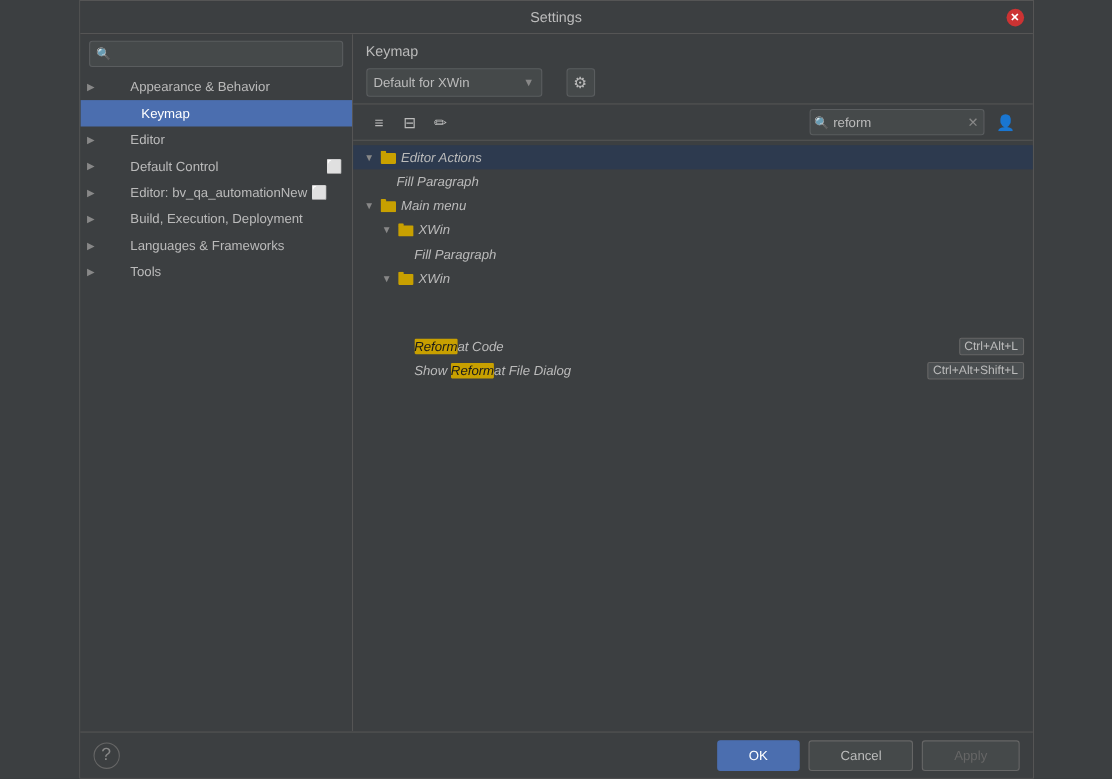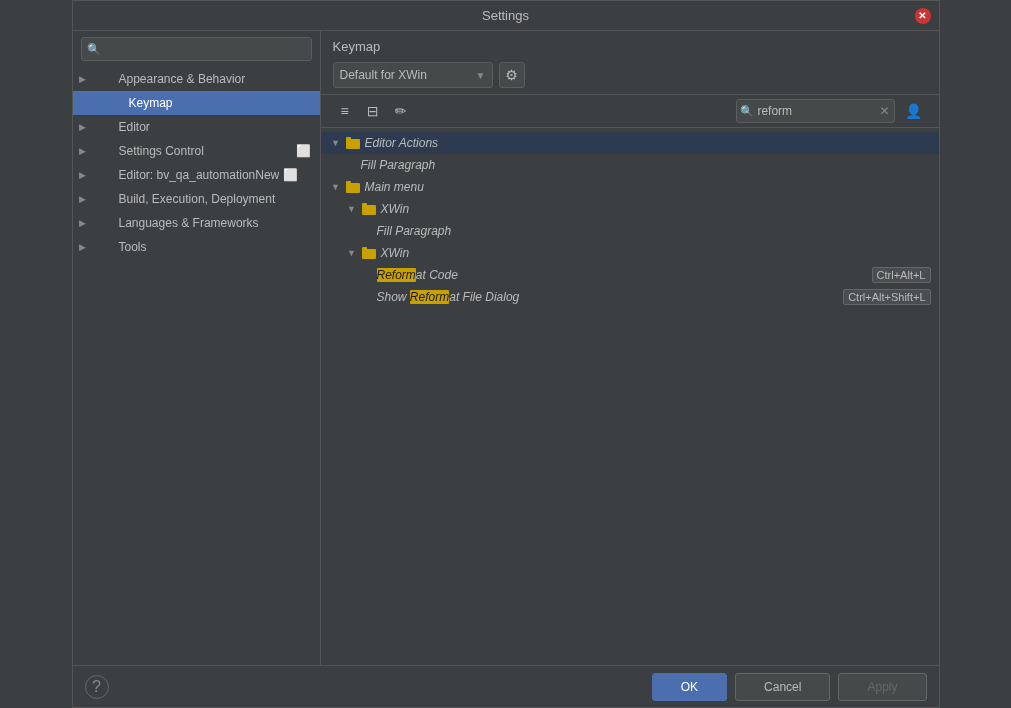--- a/index.html
+++ b/index.html
@@ -125,21 +125,21 @@
       border-bottom: 1px solid #555;
       flex-shrink: 0;
     }
     .keymap-title {
       color: #bbb;
       font-size: 13px;
       margin-bottom: 8px;
     }
     .keymap-controls {
       display: flex;
-      gap: 6px;
+      gap: 22px;
     }
     .keymap-dropdown {
       background: #45494a;
       border: 1px solid #5a5d5f;
       color: #bbb;
       font-size: 12px;
       padding: 2px 6px;
       height: 26px;
       border-radius: 3px;
       display: flex;
@@ -365,21 +365,21 @@
       </div>
 
       <div class="sidebar-item has-children">
         <span class="sidebar-arrow">▶</span>
         <span class="sidebar-item-label">Editor</span>
       </div>
 
 
       <div class="sidebar-item has-children">
         <span class="sidebar-arrow">▶</span>
-        <span class="sidebar-item-label">Settings Control</span>
+        <span class="sidebar-item-label">Default Control</span>
         <span style="margin-left:auto;color:#666;font-size:12px;">⬜</span>
       </div>
 
       <div class="sidebar-item has-children">
         <span class="sidebar-arrow">▶</span>
         <span class="sidebar-item-label">Editor: bv_qa_automationNew</span>
         <span style="margin-left:4px;color:#666;font-size:12px;">⬜</span>
       </div>
 
       <div class="sidebar-item has-children">
@@ -492,21 +492,21 @@
           <span class="tree-arrow">▼</span>
           <span class="tree-folder-icon">
             <svg class="folder-icon-svg" viewBox="0 0 14 12" fill="none">
               <rect x="0" y="2" width="14" height="10" rx="1" fill="#c8a000"></rect>
               <rect x="0" y="0" width="5" height="3" rx="1" fill="#c8a000"></rect>
             </svg>
           </span>
           <span class="tree-label">XWin</span>
         </div>
 
-        <div class="tree-row" style="justify-content:space-between;">
+        <div class="tree-row" style="justify-content:space-between;margin-top:40px;">
           <div style="display:flex;align-items:center;">
             <span class="tree-indent"></span>
             <span class="tree-indent"></span>
             <span class="tree-indent"></span>
             <span class="tree-label"><span class="highlight">Reform</span>at Code</span>
           </div>
           <span class="tree-shortcut">Ctrl+Alt+L</span>
         </div>
 
         <div class="tree-row" style="justify-content:flex-start;">

